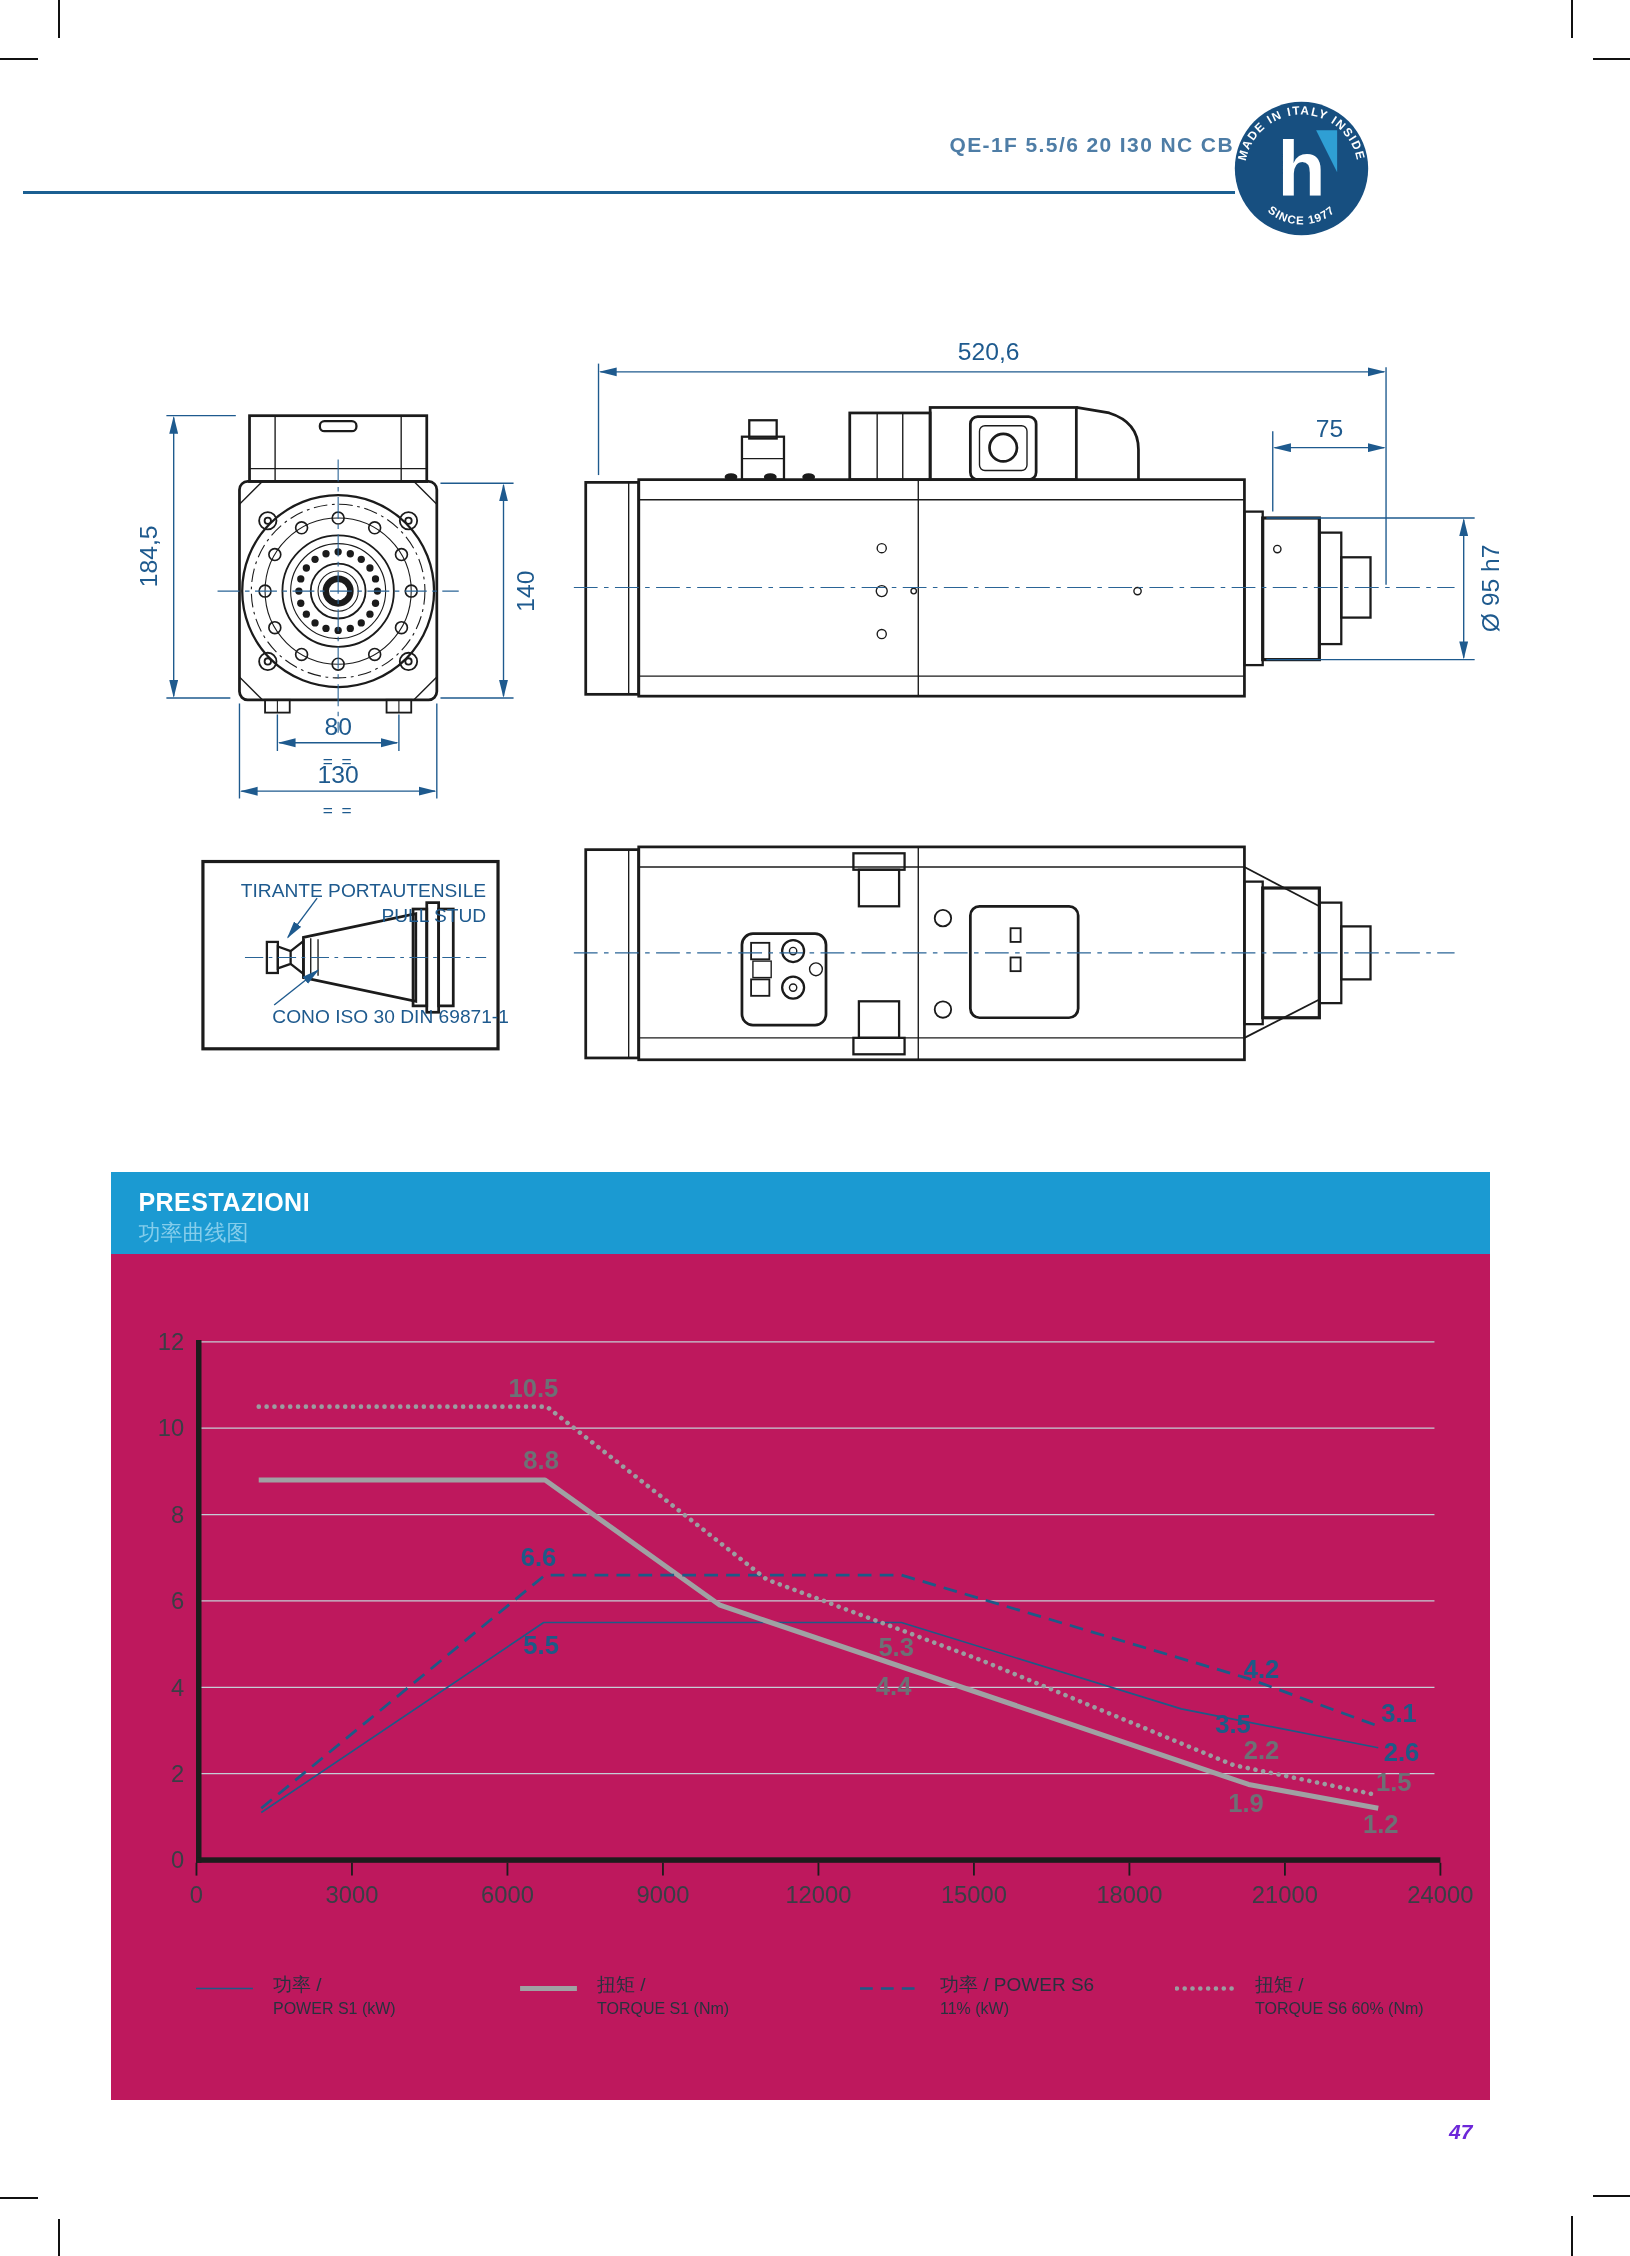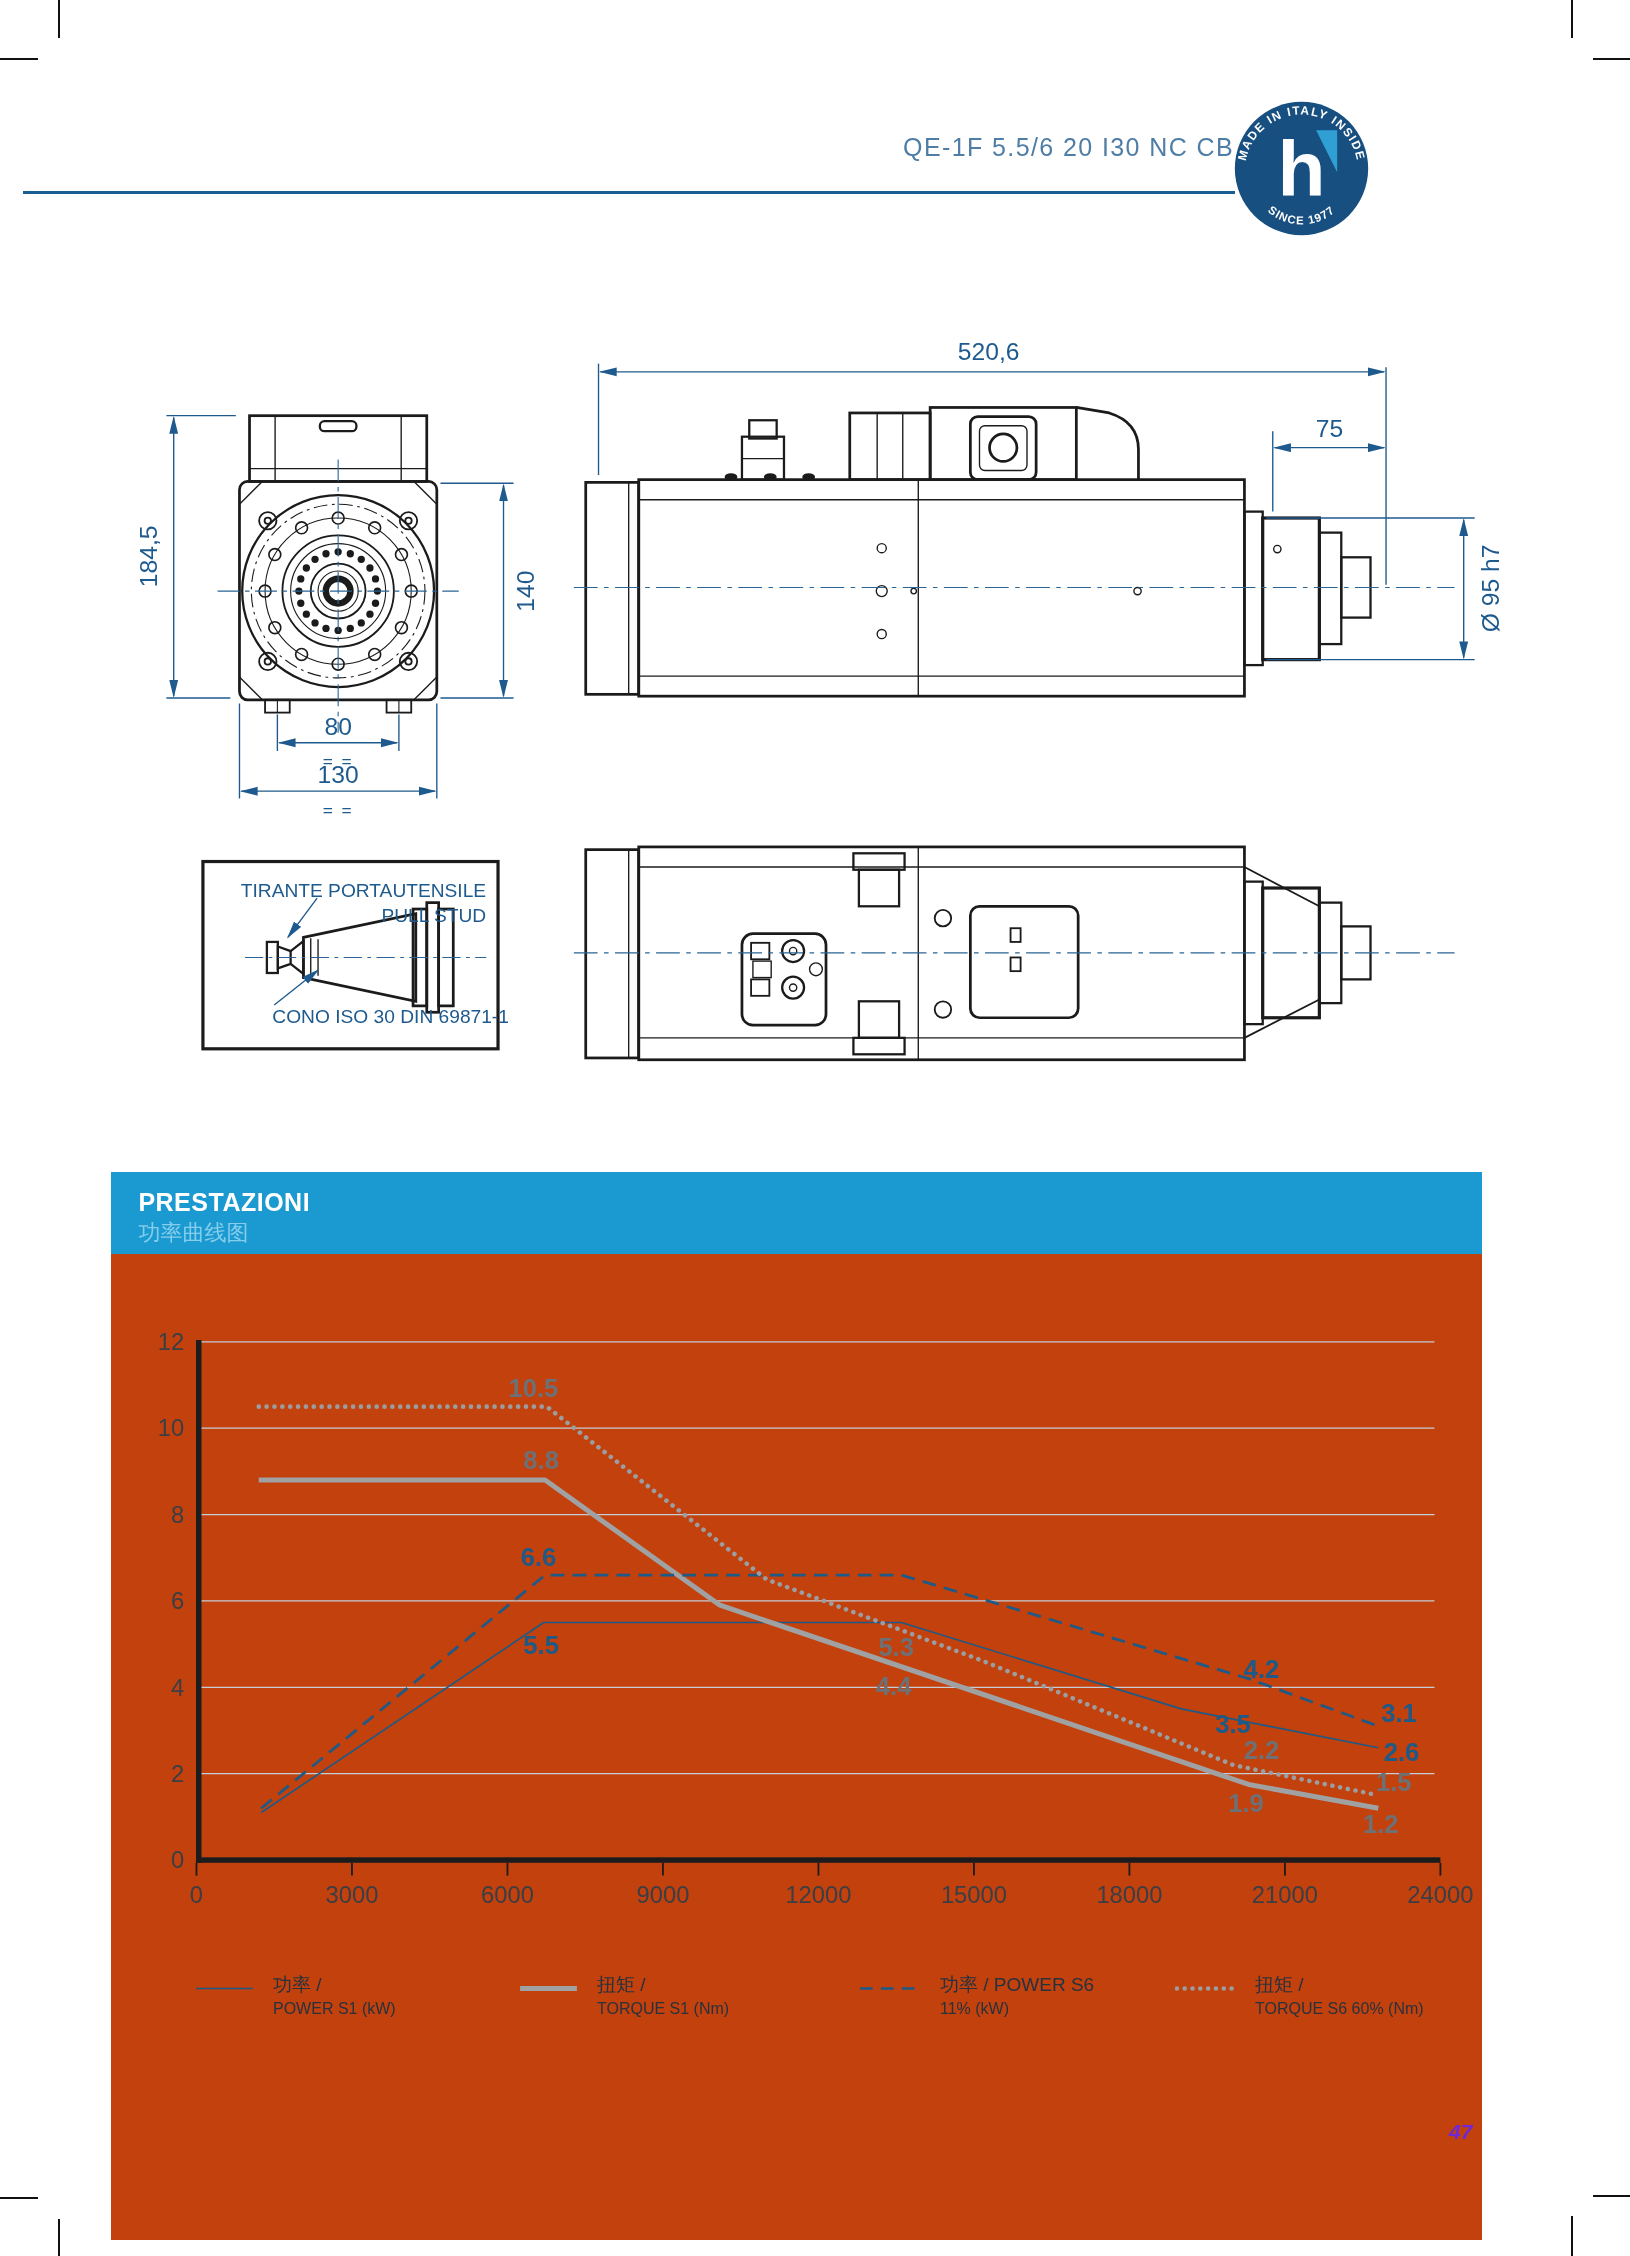--- a/index.html
+++ b/index.html
@@ -1,25 +1,25 @@
 <!DOCTYPE html>
 <html style="font-size:14.6px"><head>
 <meta charset="utf-8">
 <style>
   html,body{margin:0;padding:0;background:#ffffff;}
   .page{position:relative;width:1631px;height:2257px;background:#ffffff;overflow:hidden;
         font-family:"Liberation Sans", sans-serif;}
   .cropmark{position:absolute;background:#111;}
   .product-code{position:absolute;left:640px;top:133px;width:594px;text-align:right;
-                font-size:25px;letter-spacing:1.4px;color:#4e7da6;font-weight:400;}
+                font-size:21px;letter-spacing:1.4px;color:#4e7da6;font-weight:700;}
   .header-rule{position:absolute;left:23px;top:191px;width:1212px;height:2.7px;background:#1b5f92;}
   .badge{position:absolute;left:1233px;top:100px;}
   svg{display:block;}
   .drawings{position:absolute;left:0;top:0;}
-  .panel{position:absolute;left:111px;top:1172px;width:1371px;height:1068px;background:#c2410c;}
+  .panel{position:absolute;left:111px;top:1172px;width:1371px;height:928px;background:#be185d;padding-left:8px;}
   .banner{position:absolute;left:0;top:0;width:100%;height:82px;background:#1b9ad2;}
   .banner .t1{position:absolute;left:27.4px;top:16.4px;font-size:25px;font-weight:bold;color:#ffffff;letter-spacing:0.5px;}
   .banner .t2{position:absolute;left:27.4px;top:46px;font-size:22px;color:#85cdeb;text-align:center;}
   #chart{position:absolute;left:0;top:0;}
   .legend-item{position:absolute;display:flex;gap:20px;}
   .legend-item .lines{font-size:19px;color:#27323e;line-height:1.35;}
   .legend-item .lines .en{font-size:16px;}
   .legend-swatch{margin-top:11px;flex:0 0 auto;}
   .page-number{position:absolute;left:1449px;top:2120px;font-size:21px;font-weight:bold;
                font-style:italic;color:#6d28d9;}

